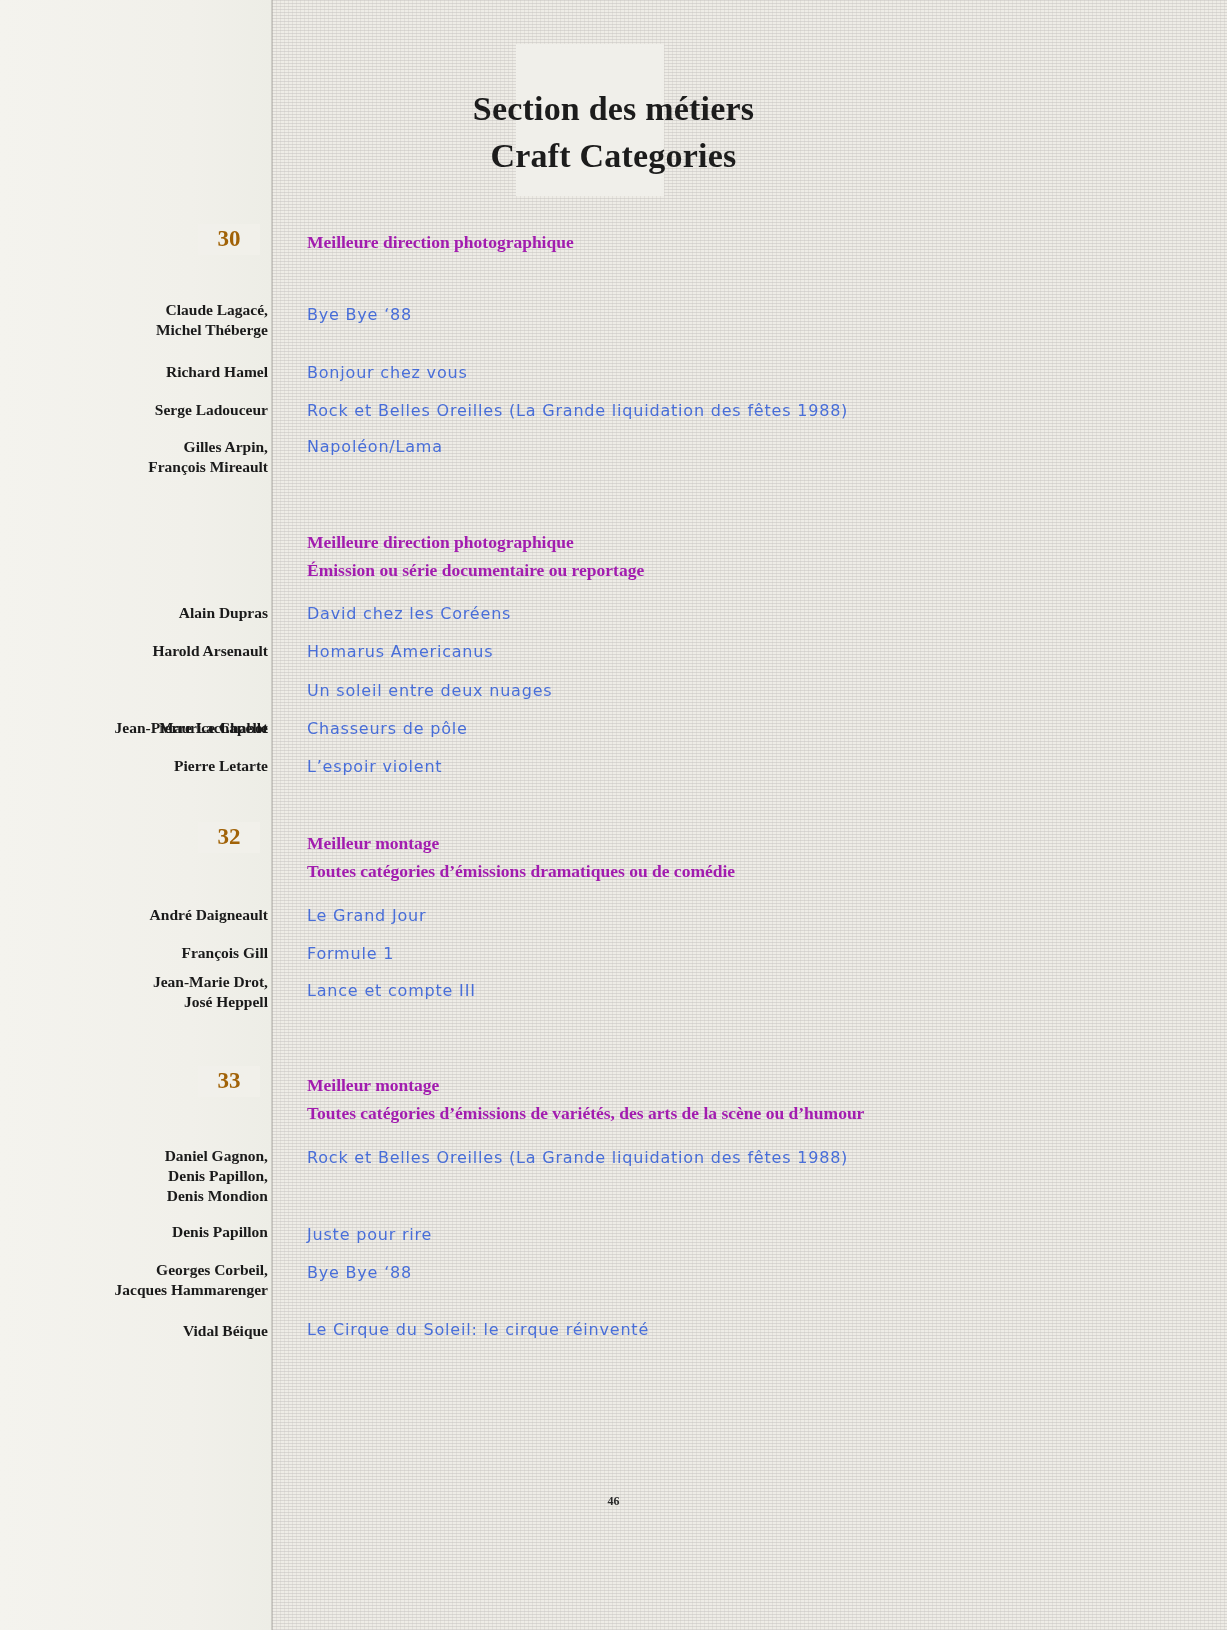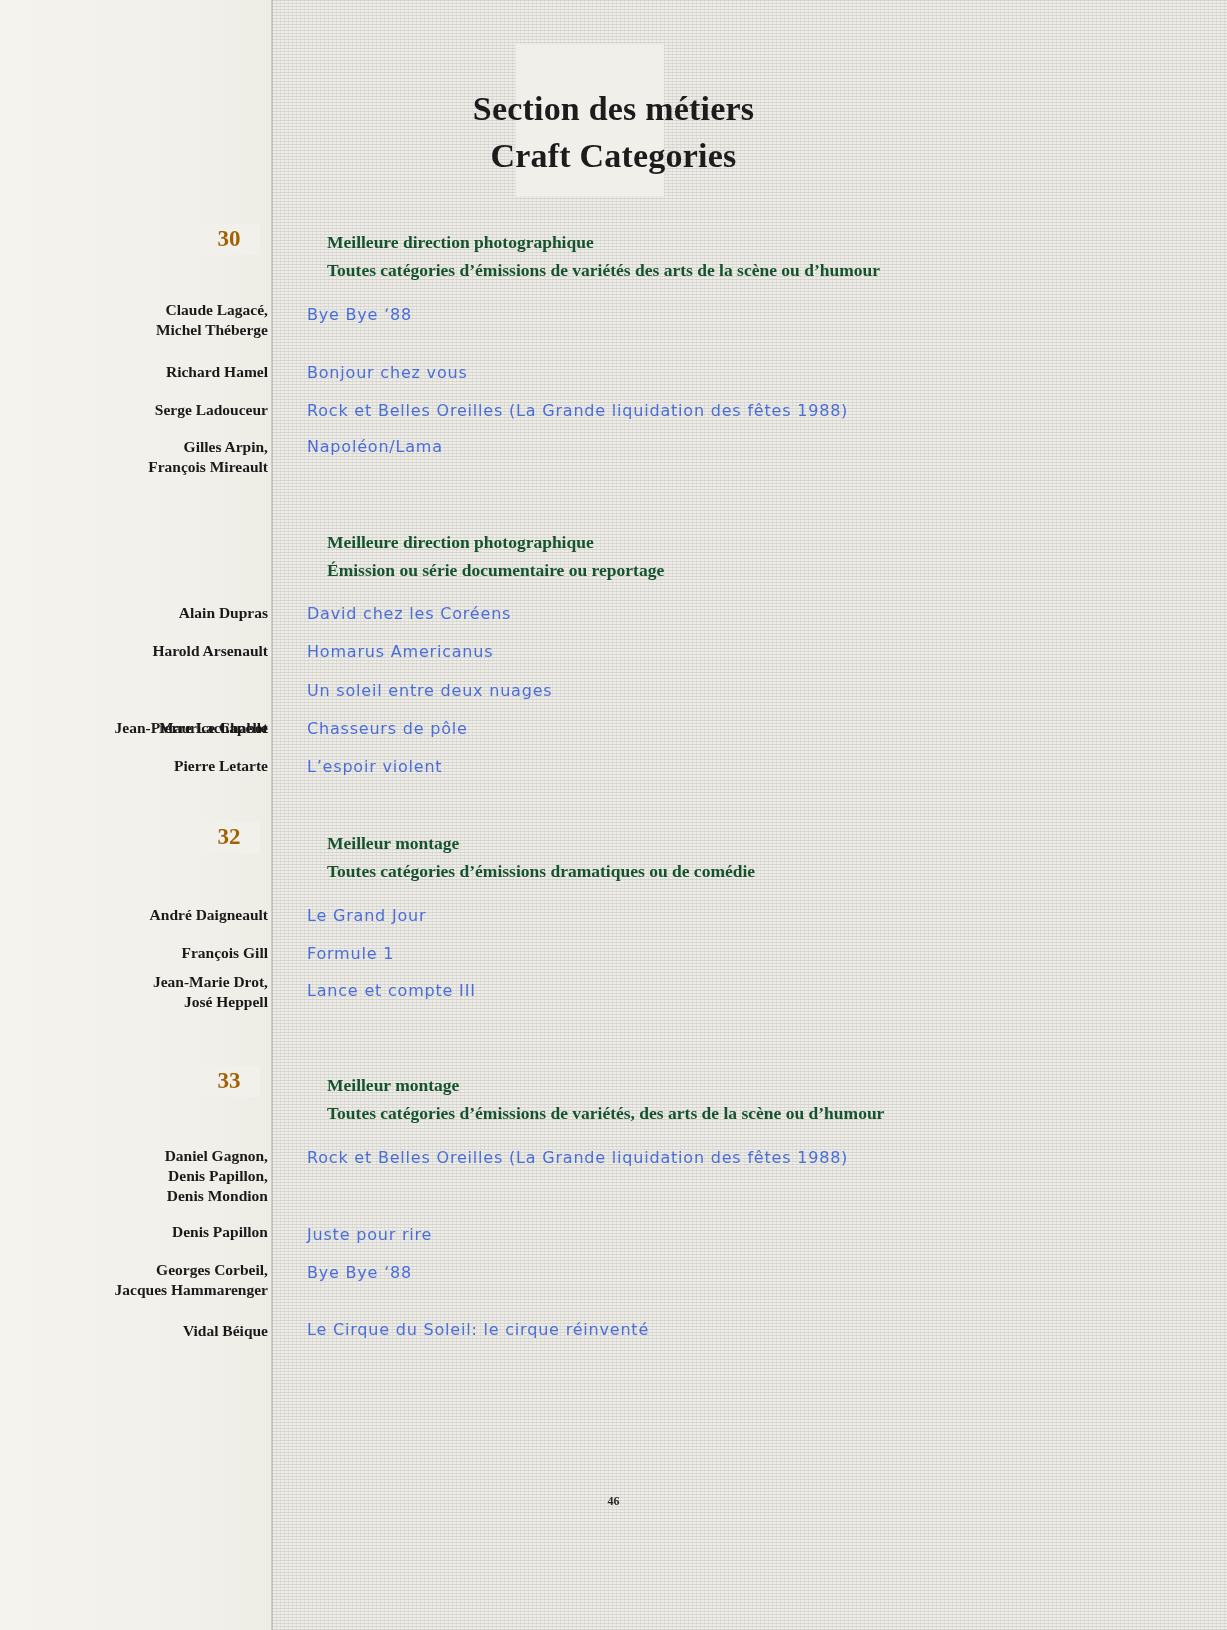--- a/index.html
+++ b/index.html
@@ -105,23 +105,22 @@
     color: #a16207;
     background: rgba(241,240,235,0.75);
     padding: 2px 0 3px 0;
   }
   .cat-title {
     position: absolute;
     left: 307px;
     width: 700px;
     font-size: 17.5px;
     font-weight: bold;
-    color: #14532d;
+    color: #a21caf;
     line-height: 1.62;
-    margin-left: 20px;
   }
   .nom-names {
     position: absolute;
     left: 60px;
     width: 208px;
     text-align: right;
     font-size: 15.5px;
     font-weight: bold;
     color: #1a1a1a;
     line-height: 1.28;
@@ -161,21 +160,20 @@
   <div class="content" id="content">
     <div class="header"></div>
     <div class="header-title">
       <span>Section des métiers</span>
       <span class="l2">Craft Categories</span>
     </div>
 
     <div class="cat-num" style="top: 224px;">30</div>
       <div class="cat-title" style="top: 228px;">
         <div>Meilleure direction photographique</div>
-        <div>Toutes catégories d’émissions de variétés des arts de la scène ou d’humour</div>
       </div>
       <div class="nom-names" style="top: 300px; white-space: pre-line;">Claude Lagacé,
 Michel Théberge</div>
       <div class="nom-work" style="top: 305px;">Bye Bye ‘88</div>
       <div class="nom-names" style="top: 362px; white-space: pre-line;">Richard Hamel</div>
       <div class="nom-work" style="top: 363px;">Bonjour chez vous</div>
       <div class="nom-names" style="top: 400px; white-space: pre-line;">Serge Ladouceur</div>
       <div class="nom-work" style="top: 401px;">Rock et Belles Oreilles (La Grande liquidation des fêtes 1988)</div>
       <div class="nom-names" style="top: 437px; white-space: pre-line;">Gilles Arpin,
 François Mireault</div>

